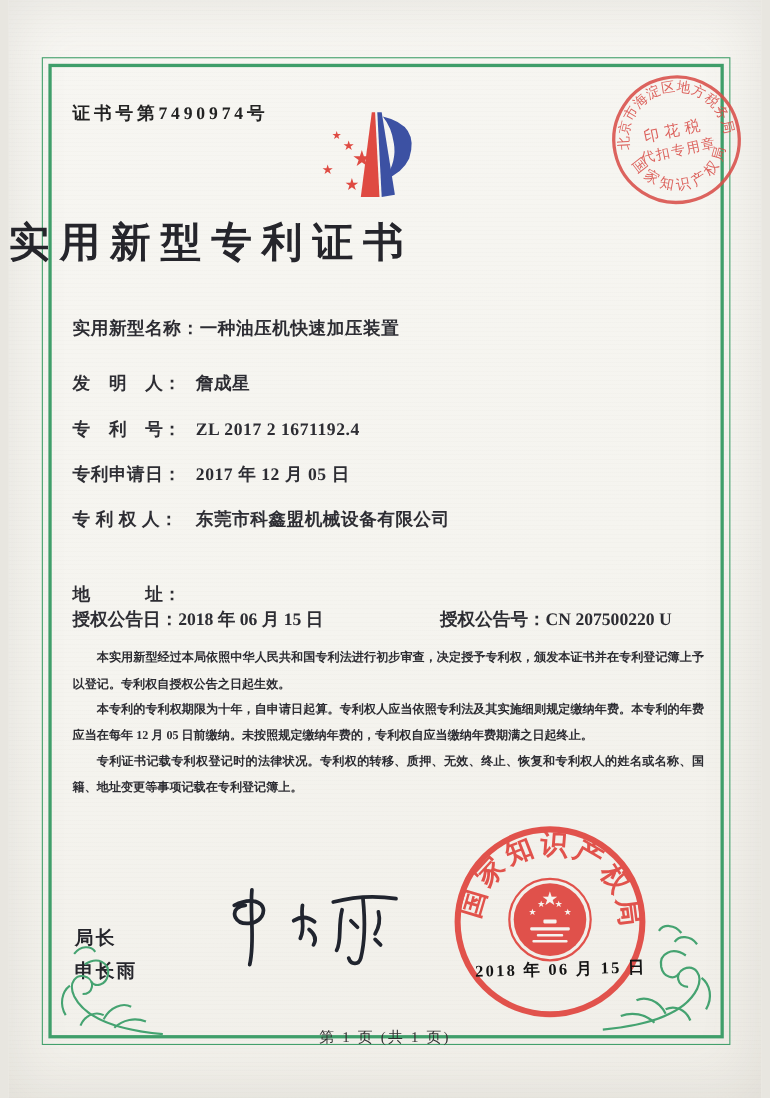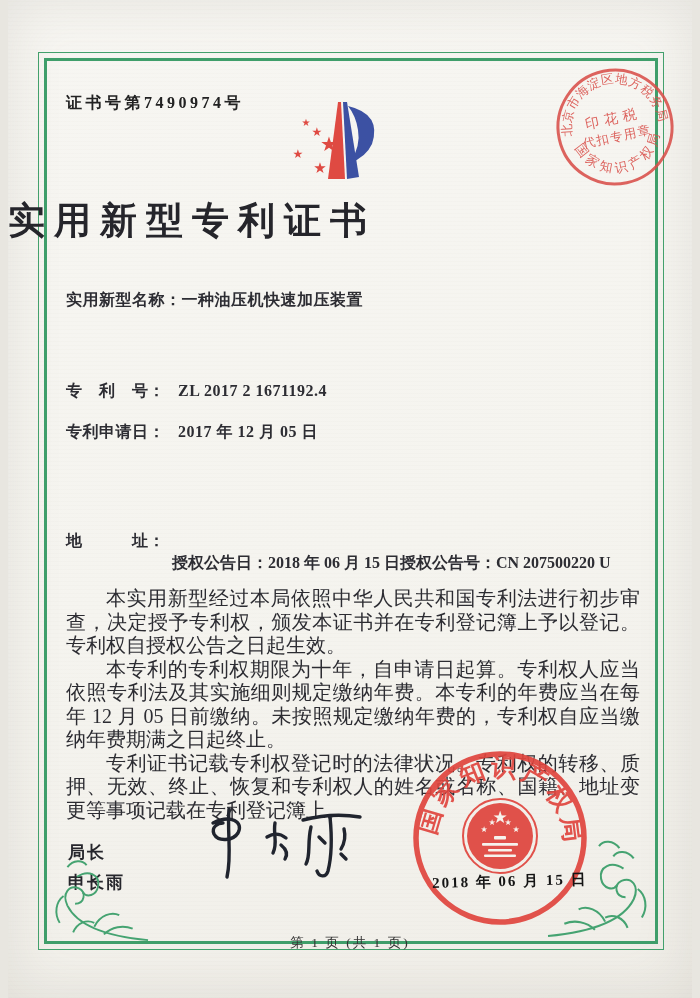--- a/index.html
+++ b/index.html
@@ -15,23 +15,23 @@
   .frame-outer{position:absolute;left:30px;top:52px;right:28px;bottom:48px;border:1.5px solid #43a06c;pointer-events:none;}
   .frame-inner{position:absolute;left:36px;top:58px;right:34px;bottom:54px;border:3px solid #3f9e6a;pointer-events:none;}
   .cert-no{position:absolute;left:58px;top:93px;font-size:16px;font-weight:600;letter-spacing:3.5px;color:#222;}
   .logo{position:absolute;left:260px;top:94px;}
   .tax-stamp{position:absolute;left:537px;top:57px;opacity:.88;}
   .title{position:absolute;left:0;top:196px;width:100%;text-align:left;font-size:37px;font-weight:bold;letter-spacing:9px;color:#25252b;}
   .frow{position:absolute;left:58px;right:52px;display:flex;font-size:16px;font-weight:600;color:#2d2d33;line-height:21px;}
   .frow .lbl{flex:0 0 112px;letter-spacing:.5px;white-space:pre;}
   .frow .val{flex:1;letter-spacing:.5px;}
   .r1{top:289px}.r2{top:339px}.r3{top:380px}.r4{top:421px}.r5{top:462px}.r6{top:530px}
-  .grant{position:absolute;left:58px;right:52px;top:553px;display:flex;font-size:16px;font-weight:600;color:#2d2d33;text-align:right;}
+  .grant{position:absolute;left:58px;right:52px;top:553px;display:flex;font-size:16px;font-weight:600;color:#2d2d33;}
   .grant .gleft{flex:0 0 334px;}
-  .paras{position:absolute;left:58px;right:52px;top:587px;font-size:20px;line-height:23.5px;text-align:justify;color:#2c2c32;font-weight:400;}
+  .paras{position:absolute;left:58px;right:52px;top:587px;font-size:11px;line-height:23.5px;text-align:justify;color:#2c2c32;font-weight:700;}
   .paras p{margin:0;text-indent:2em;}
   .signer{position:absolute;left:60px;top:838px;font-size:17px;font-weight:bold;color:#26262c;line-height:30px;letter-spacing:2px;}
   .signature{position:absolute;left:183px;top:793px;}
   .seal{position:absolute;left:402px;top:748px;opacity:.92;}
   .seal-date{position:absolute;left:424px;top:872px;font-size:15px;font-weight:600;letter-spacing:2px;color:#141414;transform:rotate(-1.5deg);}
   .footer{position:absolute;left:0;top:934px;width:100%;text-align:center;font-size:13.5px;color:#333;letter-spacing:2px;}
   .flourish{position:absolute;pointer-events:none;}
   .fl-left{left:38px;top:848px;}
   .fl-right{right:36px;top:838px;transform:scaleX(-1);}
 </style>
@@ -75,27 +75,35 @@
       <text x="70" y="84" font-size="12.5" letter-spacing="1.5" text-anchor="middle">代扣专用章</text>
     </g>
   </svg>
 
   <div class="title">实用新型专利证书</div>
 
   <div class="frow r1">
     <span class="lbl">实用新型名称：</span>
     <span class="val">一种油压机快速加压装置</span>
   </div>
+  <div class="frow r2">
+    <span class="lbl">发　明　人：</span>
+    <span class="val">詹成星</span>
+  </div>
   <div class="frow r3">
     <span class="lbl">专　利　号：</span>
     <span class="val">ZL 2017 2 1671192.4</span>
   </div>
   <div class="frow r4">
     <span class="lbl">专利申请日：</span>
     <span class="val">2017 年 12 月 05 日</span>
+  </div>
+  <div class="frow r5">
+    <span class="lbl">专 利 权 人：</span>
+    <span class="val">东莞市科鑫盟机械设备有限公司</span>
   </div>
   <div class="frow r6">
     <span class="lbl">地　　　址：</span>
   </div>
 
   <div class="grant">
     <span class="gleft">
       <span>授权公告日：</span><span>2018 年 06 月 15 日</span>
     </span>
     <span class="gright">

